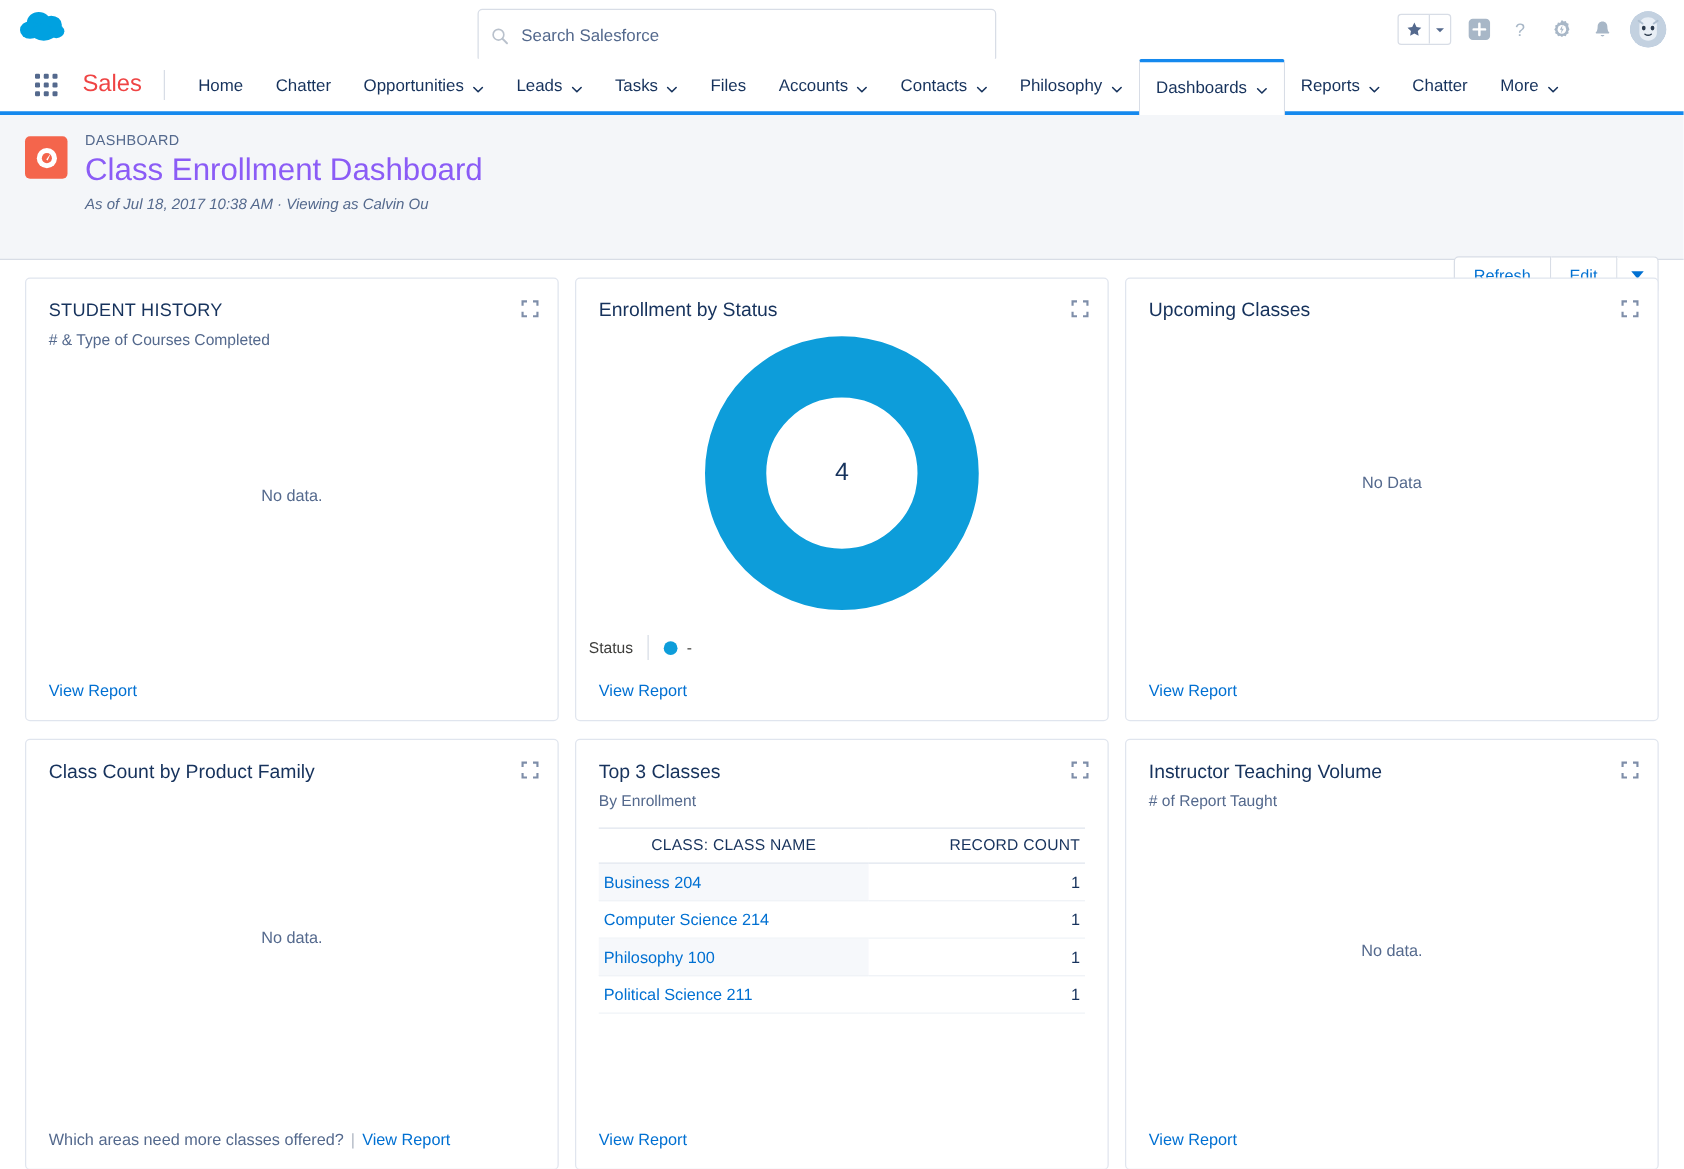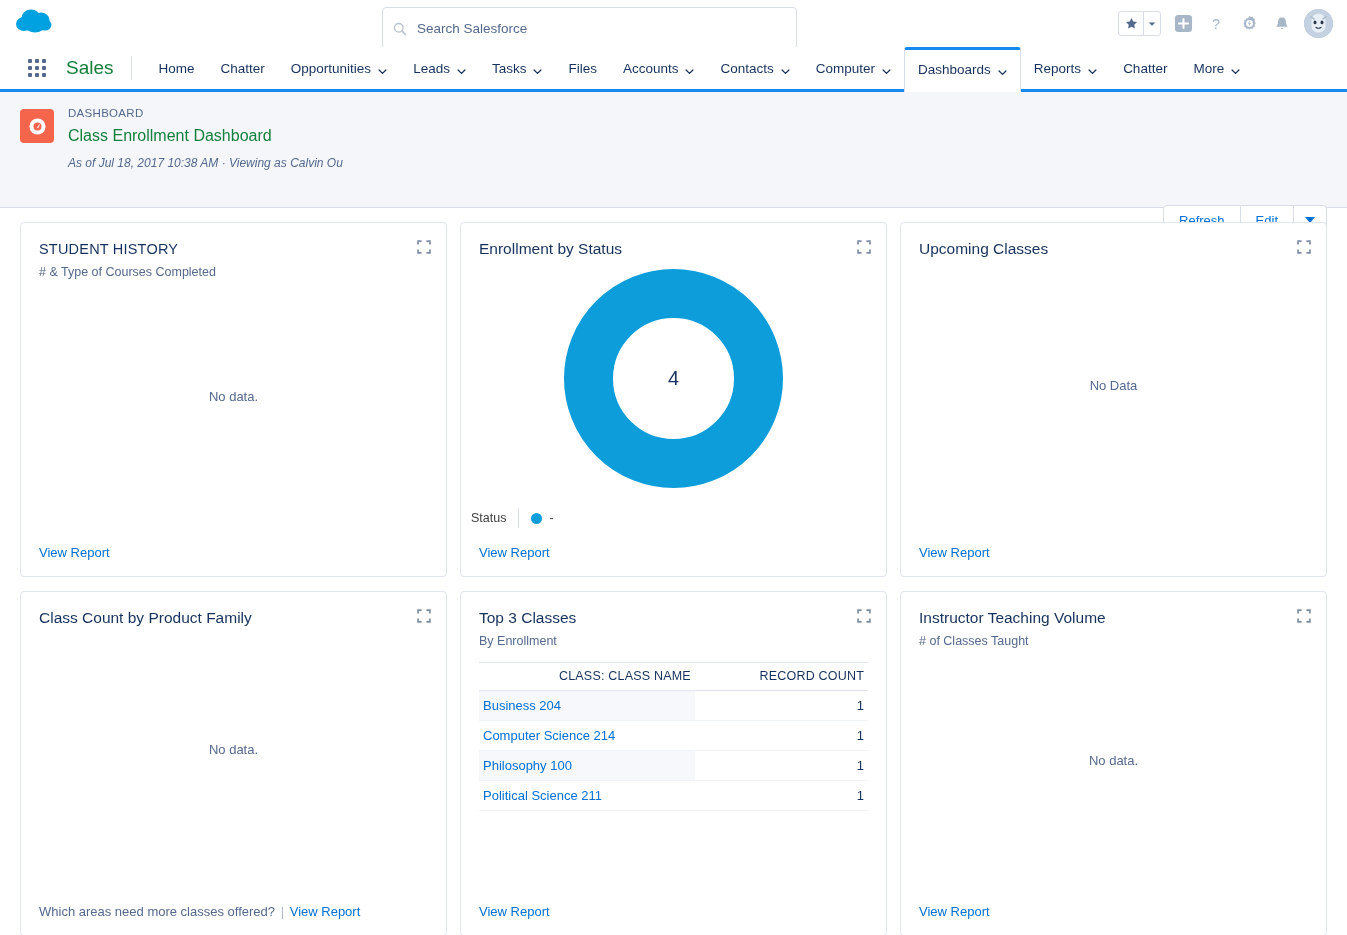--- a/index.html
+++ b/index.html
@@ -126,21 +126,21 @@
   }
   .waffle i {
     width: 4px; height: 4px;
     background: #54698d;
     border-radius: 1px;
     display: block;
   }
   .app-name {
     display: flex; align-items: center;
     font-size: 19px;
-    color: #15803d;
+    color: #ef4444;
     padding: 0 17px 0 10px;
     margin-right: 0;
     font-weight: 300;
   }
   .nav-divider {
     width: 1px;
     background: #d8dde6;
     margin: 9px 0;
   }
   .nav-items {
@@ -195,22 +195,22 @@
     margin-top: 4px;
   }
   .ph-text { padding-top: 0; }
   .ph-eyebrow {
     font-size: 11.5px;
     color: #54698d;
     letter-spacing: .3px;
     line-height: 16px;
   }
   .ph-title {
-    font-size: 16px;
-    color: #15803d;
+    font-size: 25px;
+    color: #8b5cf6;
     font-weight: 400;
     line-height: 28px;
     margin-top: 1px;
   }
   .ph-sub {
     font-size: 12px;
     color: #54698d;
     margin-top: 5px;
     line-height: 16px;
     font-style: italic;
@@ -386,21 +386,21 @@
     padding: 12px 18px 0 18px;
     overflow: hidden;
     min-height: 0;
   }
   table.w-table {
     width: 100%;
     border-collapse: collapse;
     font-size: 13px;
   }
   table.w-table thead th {
-    text-align: right;
+    text-align: center;
     font-weight: 400;
     color: #16325c;
     font-size: 12.5px;
     text-transform: uppercase;
     padding: 6px 4px 7px 4px;
     border-top: 1px solid #e0e5ee;
     border-bottom: 1px solid #e0e5ee;
     letter-spacing: .2px;
     white-space: nowrap;
   }
@@ -555,21 +555,21 @@
             <path d="M1.2 3.3l3.8 3.8 3.8-3.8" fill="none" stroke="#16325c" stroke-width="1.4" stroke-linecap="round" stroke-linejoin="round"></path>
           </svg></span>
       </a>
       <a class="nav-item">
         <span>Contacts</span>
         <span class="caret-thin"><svg viewBox="0 0 10 10" width="9" height="9">
             <path d="M1.2 3.3l3.8 3.8 3.8-3.8" fill="none" stroke="#16325c" stroke-width="1.4" stroke-linecap="round" stroke-linejoin="round"></path>
           </svg></span>
       </a>
       <a class="nav-item">
-        <span>Computer</span>
+        <span>Philosophy</span>
         <span class="caret-thin"><svg viewBox="0 0 10 10" width="9" height="9">
             <path d="M1.2 3.3l3.8 3.8 3.8-3.8" fill="none" stroke="#16325c" stroke-width="1.4" stroke-linecap="round" stroke-linejoin="round"></path>
           </svg></span>
       </a>
       <a class="nav-item active">
         <span>Dashboards</span>
         <span class="caret-thin"><svg viewBox="0 0 10 10" width="9" height="9">
             <path d="M1.2 3.3l3.8 3.8 3.8-3.8" fill="none" stroke="#16325c" stroke-width="1.4" stroke-linecap="round" stroke-linejoin="round"></path>
           </svg></span>
       </a>
@@ -747,21 +747,21 @@
         </table>
       </div>
       <div class="w-foot">
         <a class="link">View Report</a>
       </div>
     </div>
 
     <div class="widget row2">
       <div class="w-head">
         <div class="w-title">Instructor Teaching Volume</div>
-        <div class="w-sub"># of Classes Taught</div>
+        <div class="w-sub"># of Report Taught</div>
         <div class="expand-btn">
           <svg viewBox="0 0 16 16" width="16" height="16">
             <path d="M1.2 1.2h4.4v1.7H2.9v2.7H1.2zM14.8 1.2v4.4h-1.7V2.9h-2.7V1.2zM1.2 14.8v-4.4h1.7v2.7h2.7v1.7zM14.8 14.8h-4.4v-1.7h2.7v-2.7h1.7z" fill="#54698d"></path>
           </svg>
         </div>
       </div>
       <div class="w-body">
         <div class="no-data">No data.</div>
       </div>
       <div class="w-foot">

